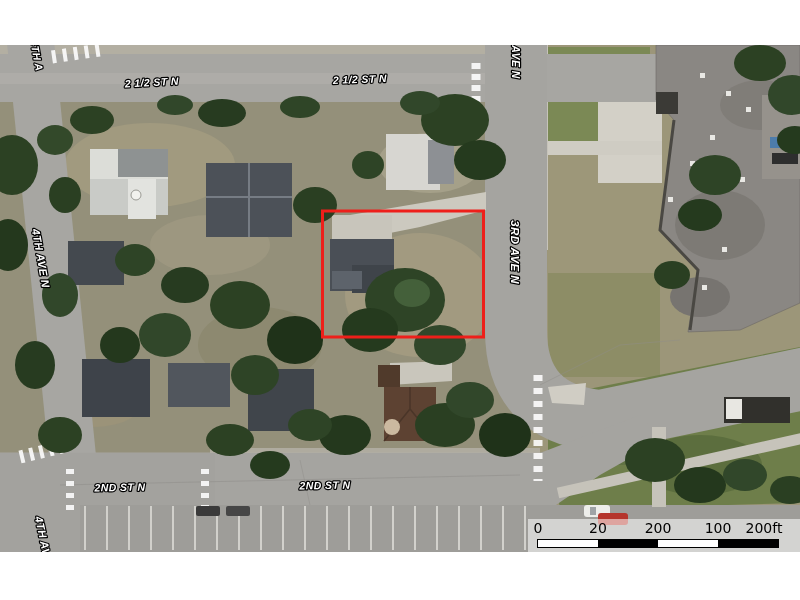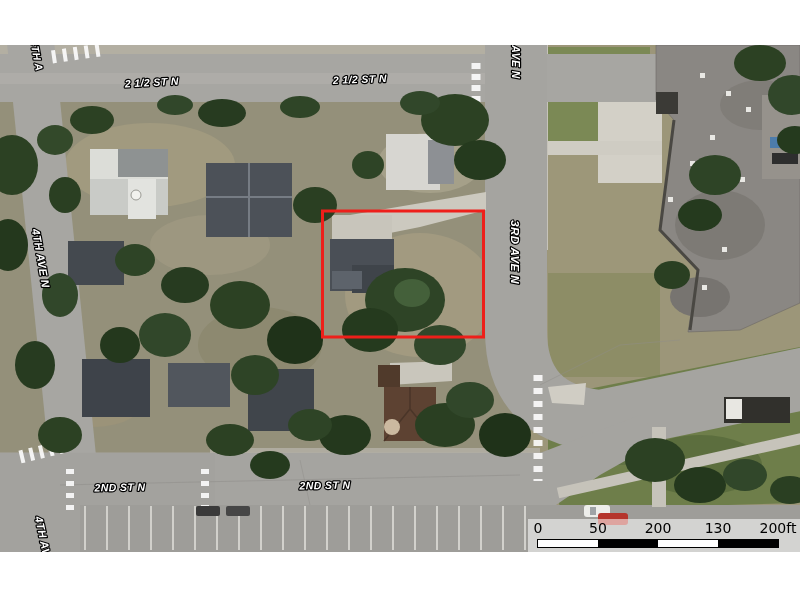--- a/index.html
+++ b/index.html
@@ -213,20 +213,20 @@
         <text class="street-label" font-size="11.5" transform="translate(511,207) rotate(90)">3RD AVE N</text>
         <text class="street-label" font-size="10.5" transform="translate(120,446) rotate(-1)">2ND ST N</text>
         <text class="street-label" font-size="10.5" transform="translate(325,444) rotate(-1)">2ND ST N</text>
         <text class="street-label" font-size="11" transform="translate(39,492) rotate(78)">4TH AV</text>
       </g>
     </svg>
   </div>
 
   <div class="scalebar">
     <span class="tick" style="left:10px">0</span>
-    <span class="tick" style="left:70px">50</span>
+    <span class="tick" style="left:70px">20</span>
     <span class="tick" style="left:130px">200</span>
-    <span class="tick" style="left:190px">130</span>
-    <span class="tick" style="left:250px">200ft</span>
+    <span class="tick" style="left:190px">100</span>
+    <span class="tick" style="left:236px">200ft</span>
     <div class="bar"></div>
   </div>
 
 </div>
 
 </body></html>

